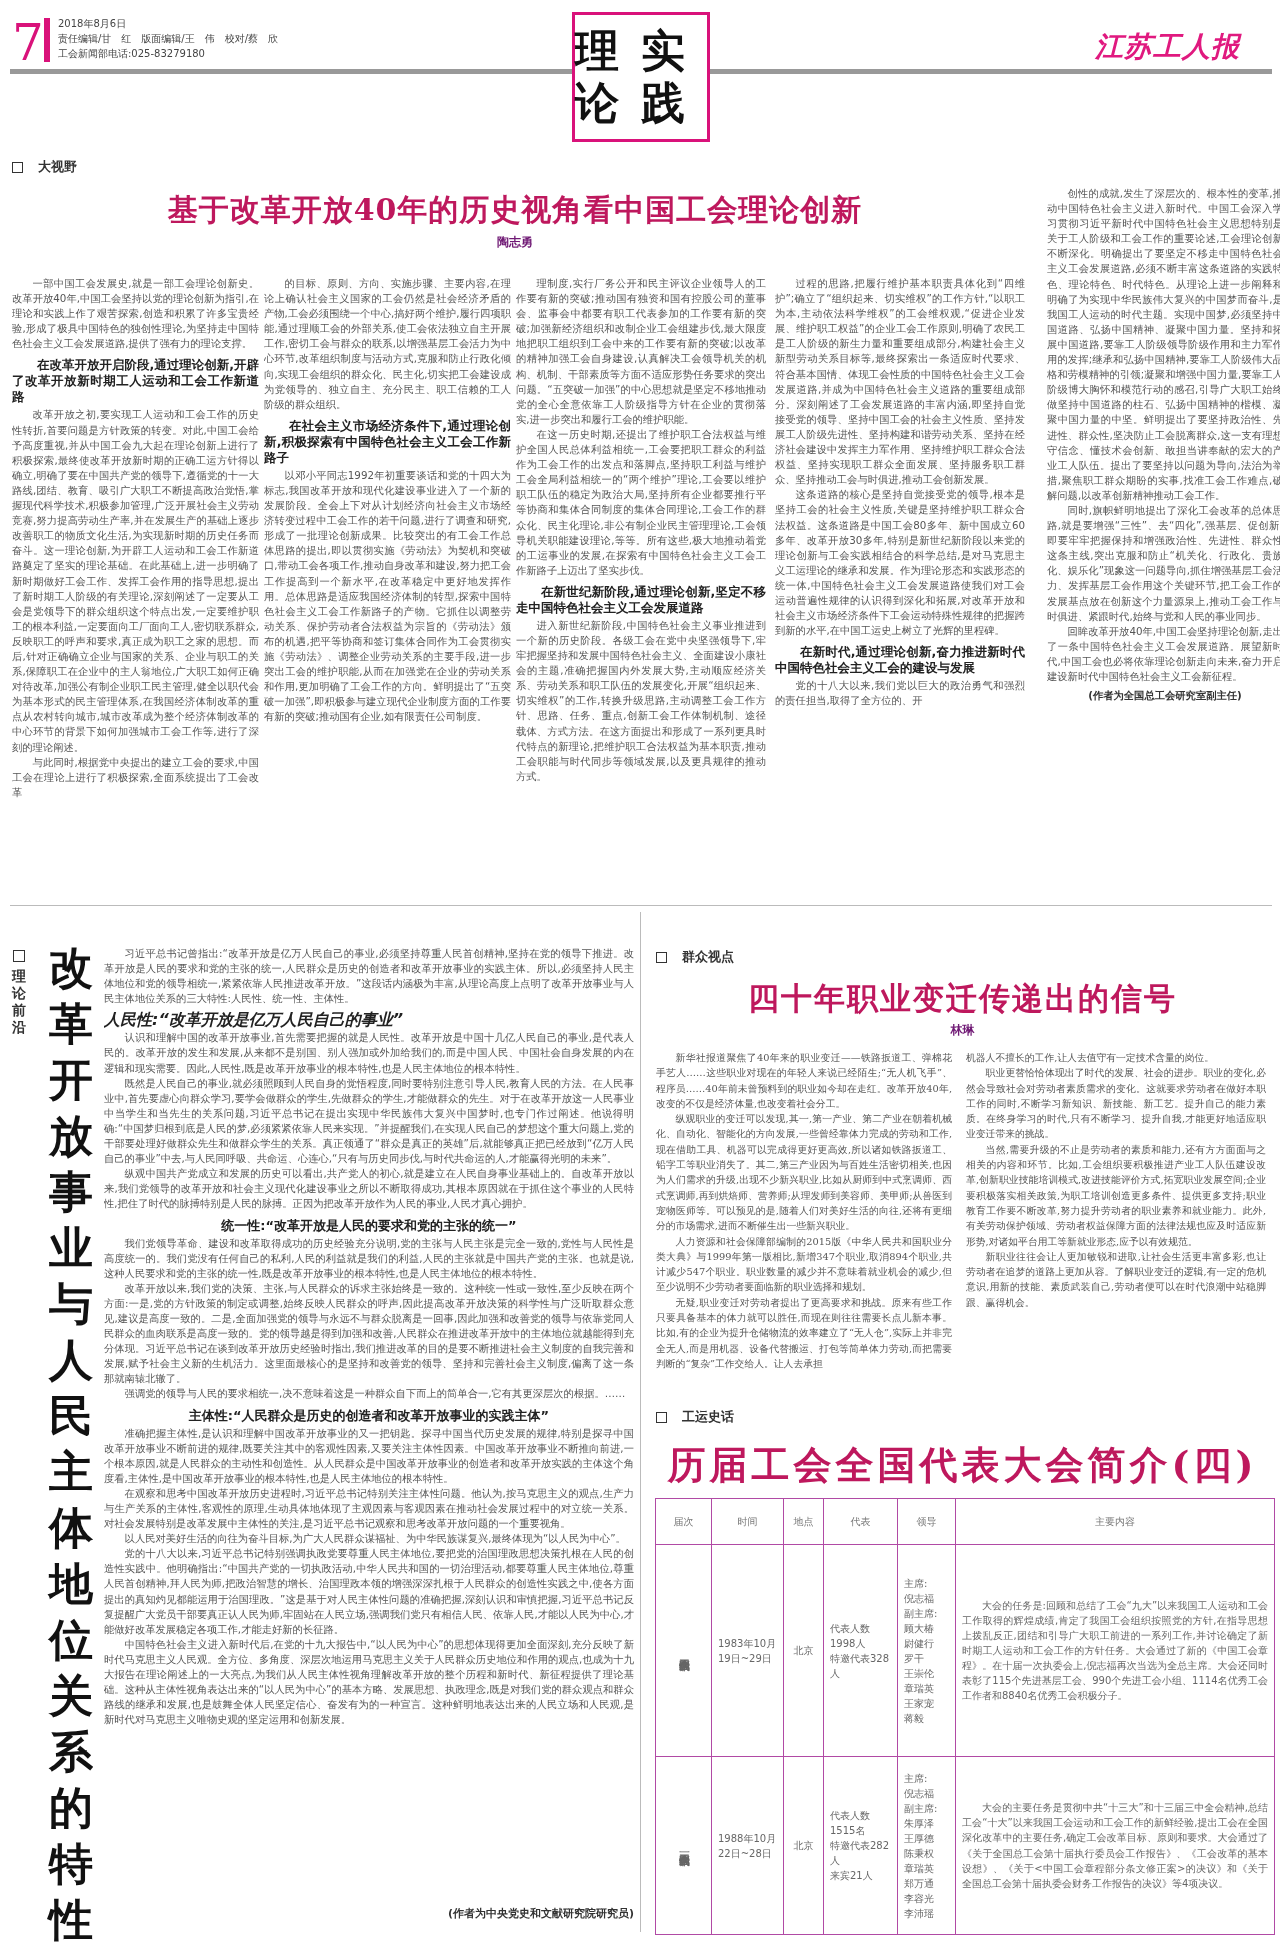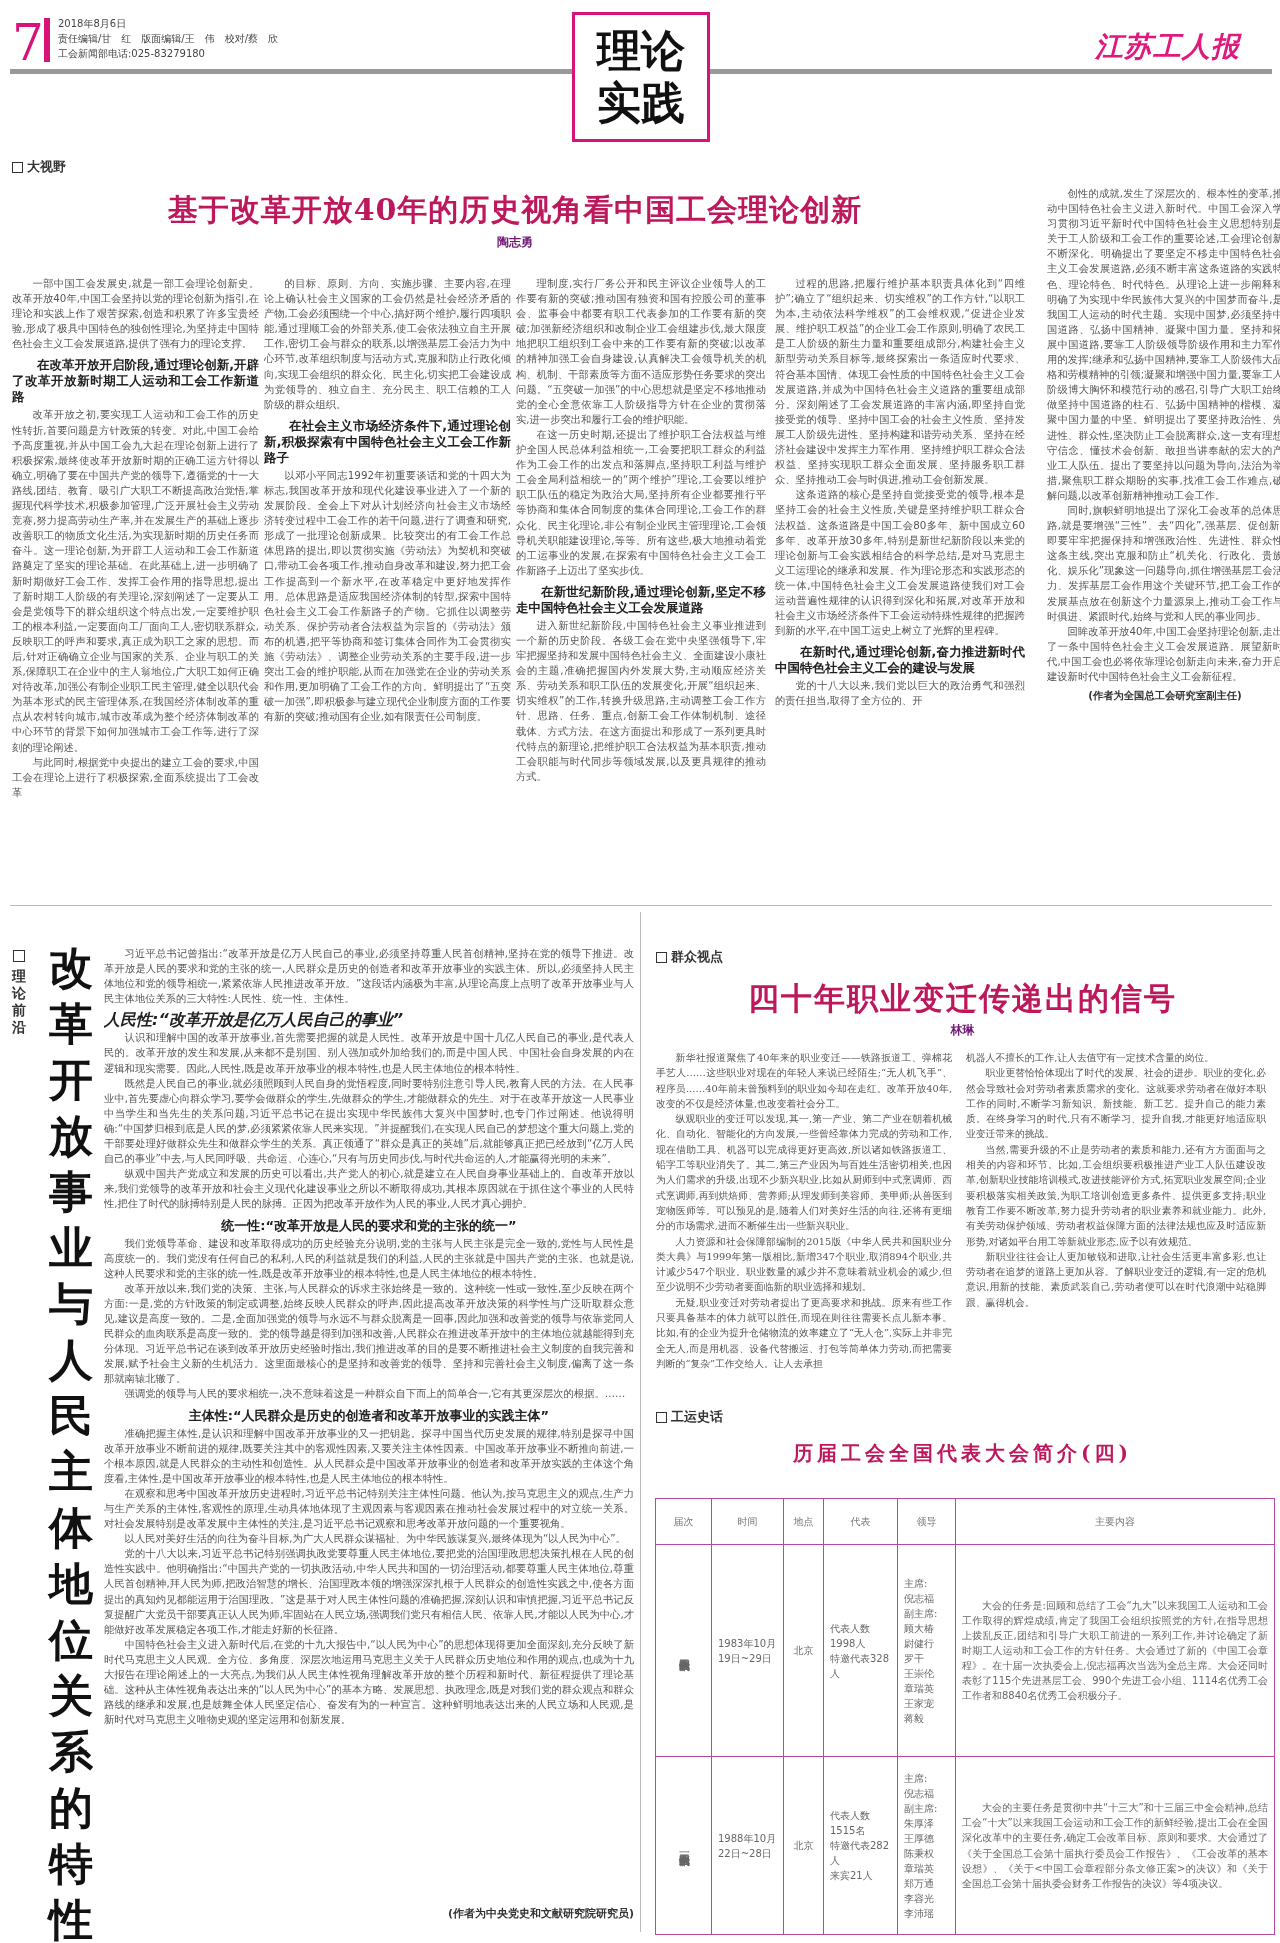--- a/index.html
+++ b/index.html
@@ -3,24 +3,24 @@
 <meta charset="utf-8">
 <style>
   * { box-sizing: border-box; margin: 0; padding: 0; }
   body { width: 1280px; height: 1943px; background: #fff; font-family: "DejaVu Sans", sans-serif; color: #333; position: relative; overflow: hidden; }
   .abs { position: absolute; }
   
   .page-num { left: 12px; top: 18px; font-family: "DejaVu Serif", serif; font-size: 50px; color: #d9127a; line-height: 1; }
   .pink-bar { left: 44px; top: 18px; width: 6px; height: 44px; background: #d9127a; }
   .meta { left: 58px; top: 16px; font-size: 10px; line-height: 15px; color: #444; }
   .rule { top: 69px; height: 5px; background: #999; }
-  .section-box { left: 572px; top: 12px; width: 138px; height: 130px; border: 3px solid #d9127a; background: #fff; display: flex; flex-direction: column; align-items: center; justify-content: center; font-family: "DejaVu Serif", serif; font-weight: bold; font-size: 44px; line-height: 52px; color: #111; }
+  .section-box { left: 572px; top: 12px; width: 138px; height: 130px; border: 3px solid #d9127a; background: #fff; display: flex; flex-direction: row; align-items: center; justify-content: center; font-family: "DejaVu Serif", serif; font-weight: bold; font-size: 44px; line-height: 52px; color: #111; }
   .logo { left: 1095px; top: 28px; font-family: "DejaVu Serif", serif; font-style: italic; font-weight: bold; font-size: 28px; color: #e0197f; letter-spacing: 1px; }
   
-  .col-label { font-size: 13px; font-weight: bold; color: #333; display: flex; align-items: center; gap: 4px; }
+  .col-label { font-size: 13px; font-weight: bold; color: #333; display: flex; align-items: center; gap: 15px; }
   .col-label .box { width: 11px; height: 11px; border: 1px solid #333; display: inline-block; }
   .headline { font-family: "DejaVu Serif", serif; font-weight: bold; color: #be185d; text-align: center; }
   .byline { font-size: 12px; font-weight: bold; color: #701a75; text-align: center; }
   .col { font-size: 10.3px; line-height: 15.1px; color: #555; text-align: justify; overflow: hidden; }
   .col p { text-indent: 2em; }
   .col h4 { font-size: 12.5px; line-height: 16px; color: #222; font-weight: bold; margin: 6px 0 2px; text-indent: 2em; }
   .col .sign { text-align: center; font-weight: bold; color: #333; text-indent: 0; margin-top: 4px; }
   .serif-col { font-family: "DejaVu Serif", serif; font-size: 9.8px; line-height: 15.3px; color: #555; }
   .divider-h { height: 1px; background: #bbb; }
   .divider-v { width: 1px; background: #bbb; }
@@ -135,21 +135,21 @@
     <p style="text-indent: 0px;">机器人不擅长的工作,让人去值守有一定技术含量的岗位。</p>
     <p>职业更替恰恰体现出了时代的发展、社会的进步。职业的变化,必然会导致社会对劳动者素质需求的变化。这就要求劳动者在做好本职工作的同时,不断学习新知识、新技能、新工艺。提升自己的能力素质。在终身学习的时代,只有不断学习、提升自我,才能更好地适应职业变迁带来的挑战。</p>
     <p>当然,需要升级的不止是劳动者的素质和能力,还有方方面面与之相关的内容和环节。比如,工会组织要积极推进产业工人队伍建设改革,创新职业技能培训模式,改进技能评价方式,拓宽职业发展空间;企业要积极落实相关政策,为职工培训创造更多条件、提供更多支持;职业教育工作要不断改革,努力提升劳动者的职业素养和就业能力。此外,有关劳动保护领域、劳动者权益保障方面的法律法规也应及时适应新形势,对诸如平台用工等新就业形态,应予以有效规范。</p>
     <p>新职业往往会让人更加敏锐和进取,让社会生活更丰富多彩,也让劳动者在追梦的道路上更加从容。了解职业变迁的逻辑,有一定的危机意识,用新的技能、素质武装自己,劳动者便可以在时代浪潮中站稳脚跟、赢得机会。</p>
   </div>
 
 <div class="abs col-label" style="left:656px; top:1408px;">
   <span class="box"></span>
   <span>工运史话</span>
 </div>
-<div class="abs headline" style="left:650px; top:1440px; width:625px; font-size:20px; letter-spacing:4px;">历届工会全国代表大会简介(四)</div>
+<div class="abs headline" style="left:650px; top:1440px; width:625px; font-size:38px; letter-spacing:4px;">历届工会全国代表大会简介(四)</div>
 
 <div class="abs" style="left:655px; top:1498px;">
   <table class="cong">
     <thead>
       <tr>
         <th style="width:56px">届次</th>
         <th style="width:72px">时间</th>
         <th style="width:40px">地点</th>
         <th style="width:74px">代表</th>
         <th style="width:58px">领导</th>

